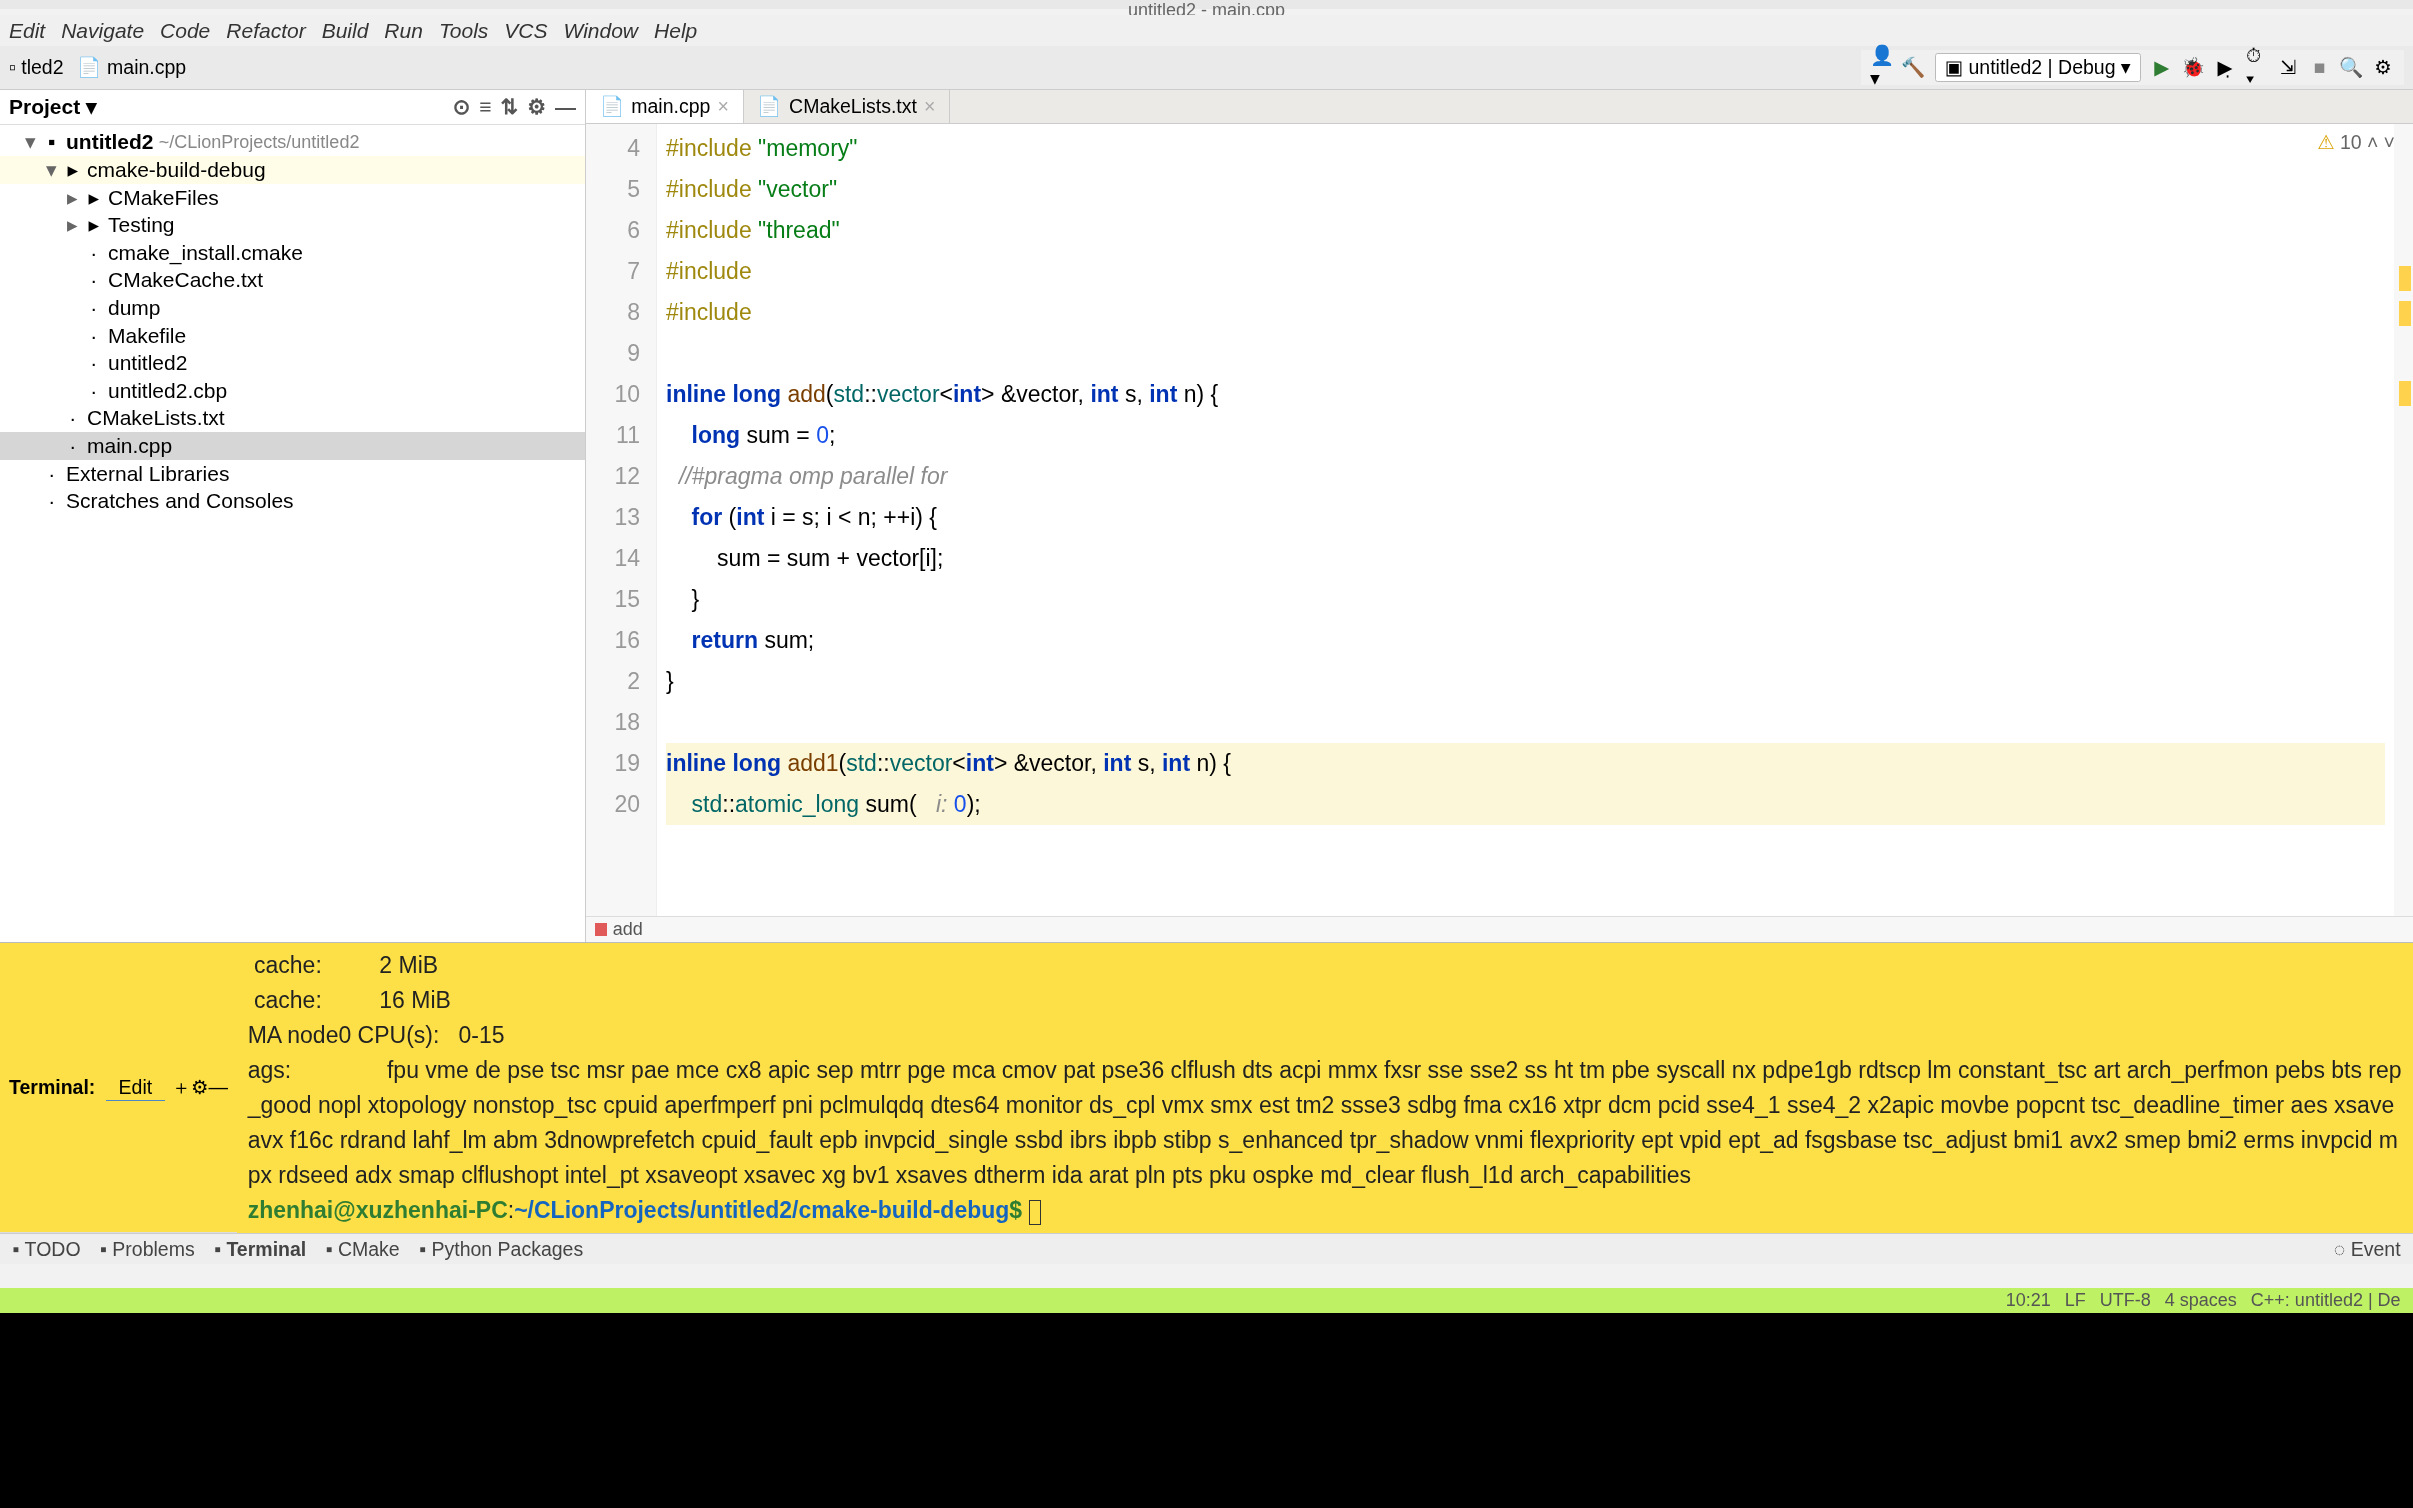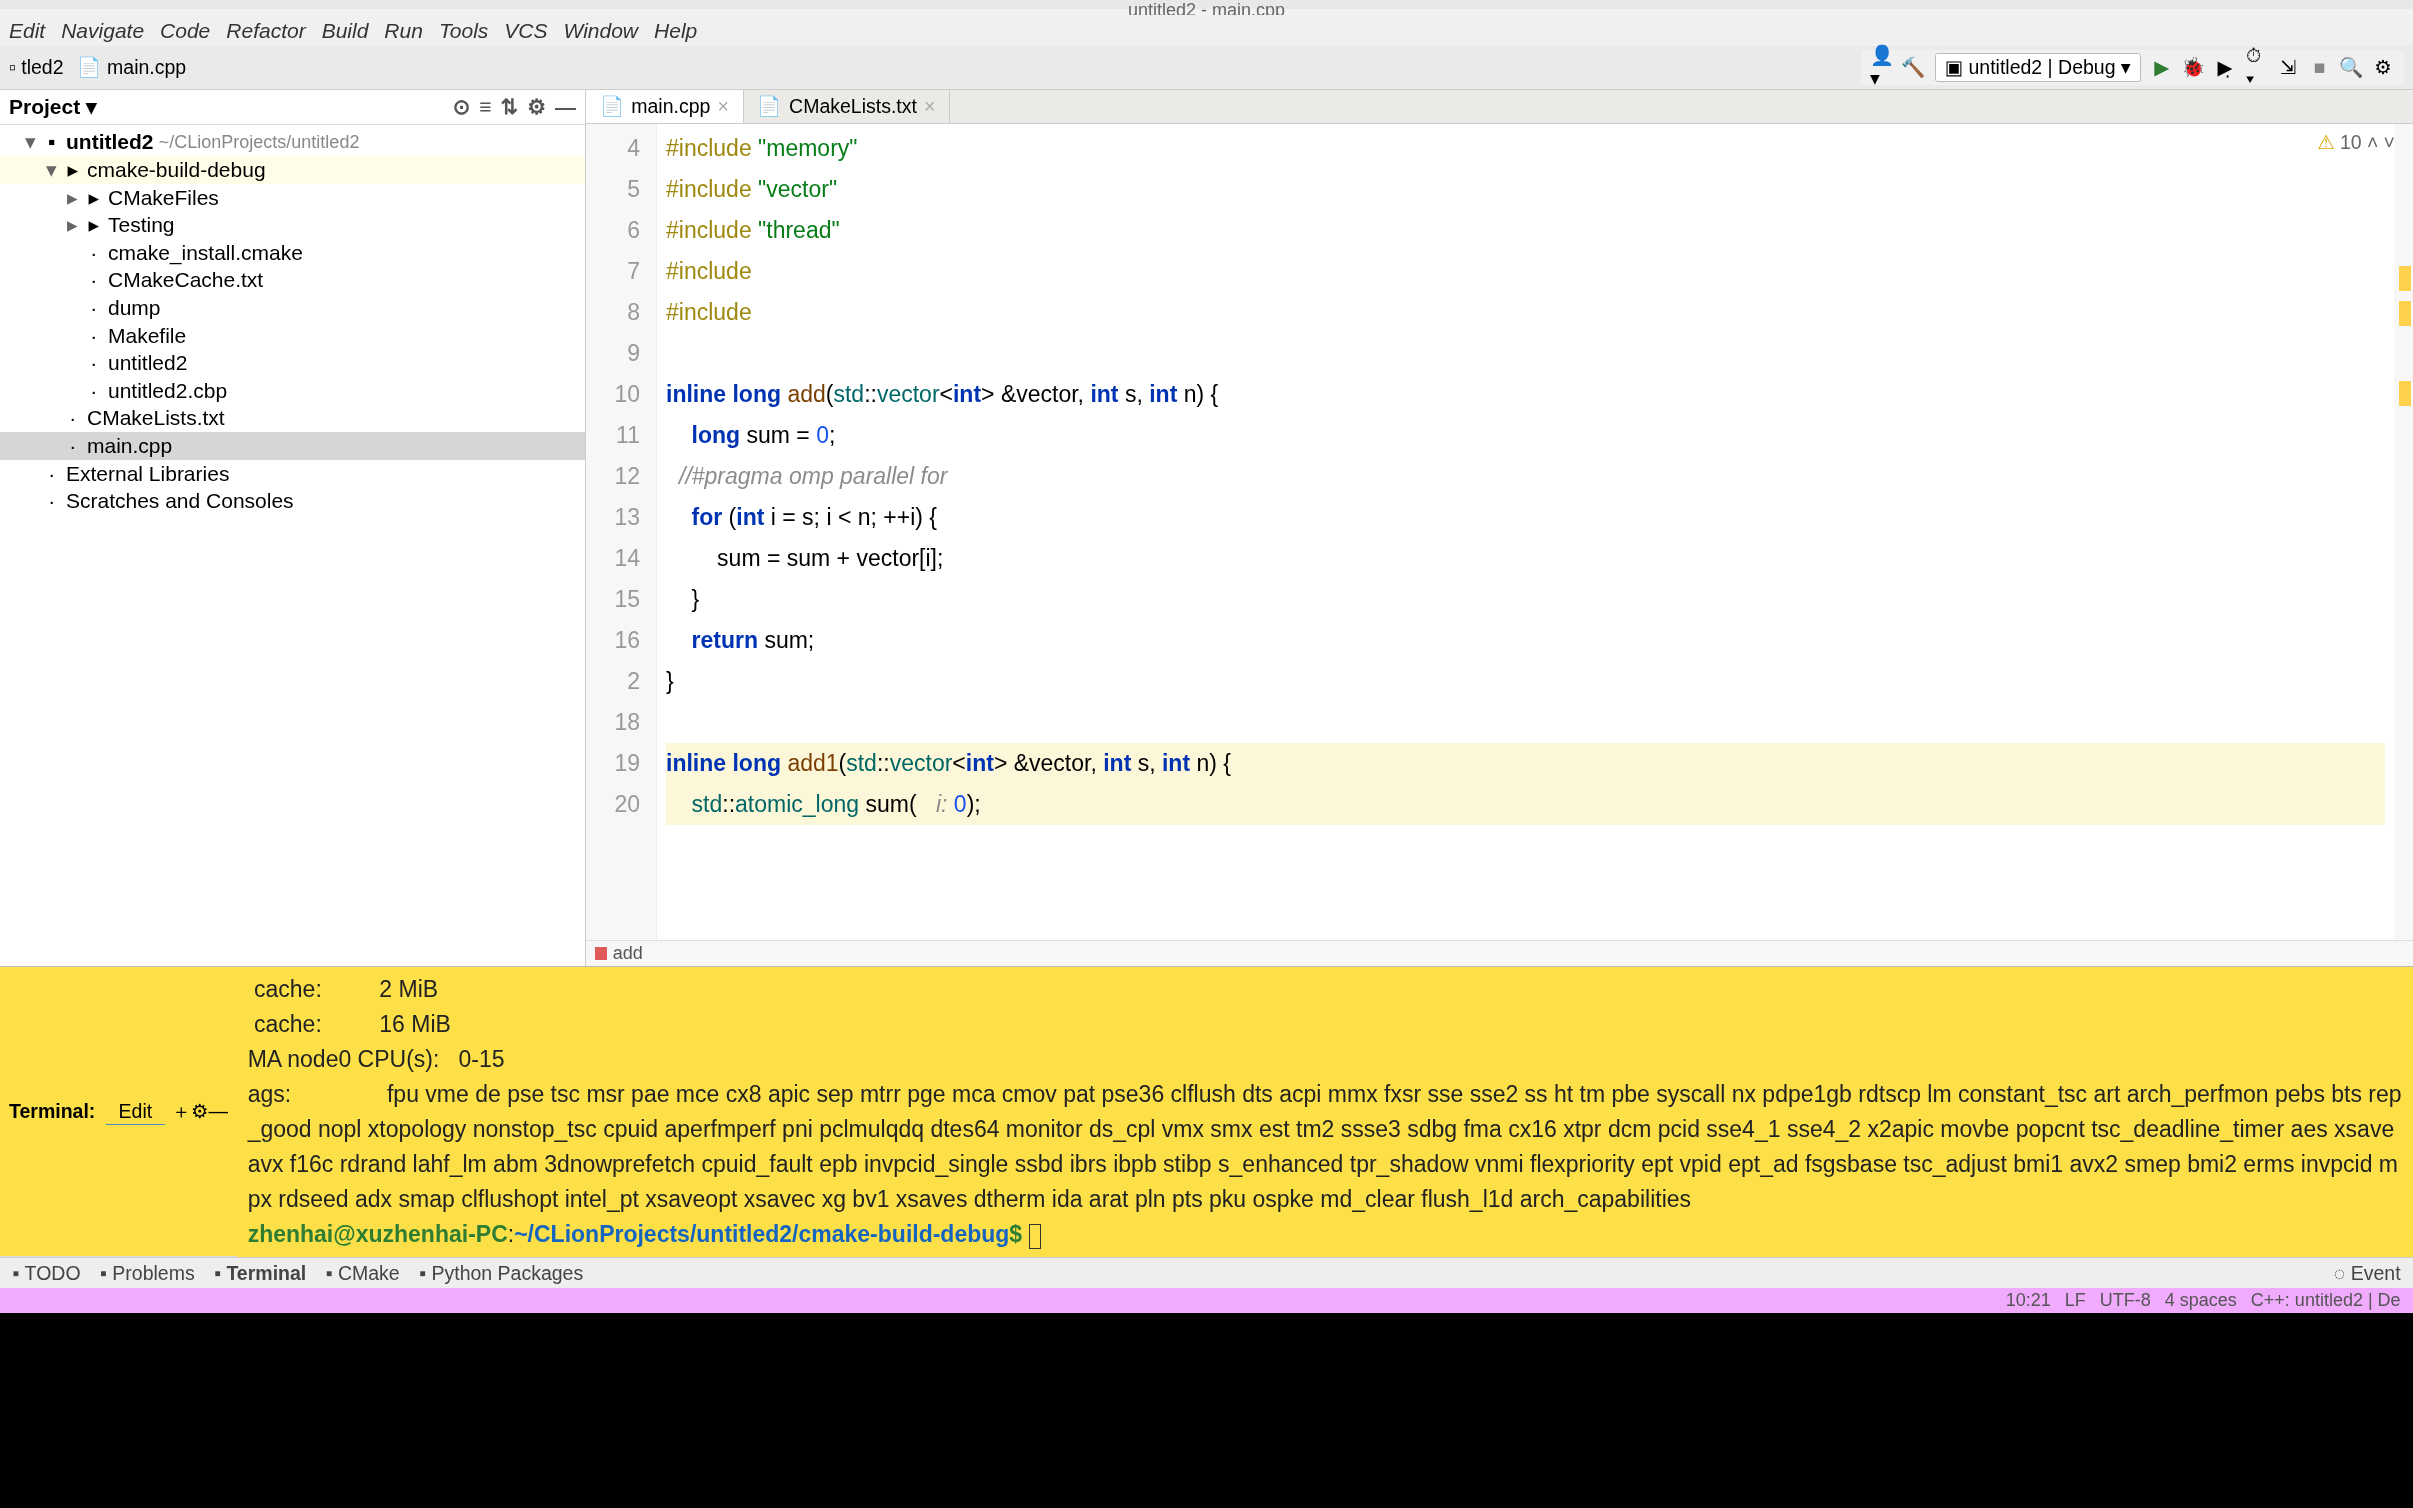--- a/index.html
+++ b/index.html
@@ -75,21 +75,21 @@
 .term-body .path { color: #1565c0; font-weight: bold; }
 .term-cursor { display: inline-block; width: 12.4px; height: 25px; border: 0.9px solid #333; vertical-align: middle; }
 
 
 .tool-tabs { display: flex; gap: 19.5px; padding: 3.5px 12.4px; border-top: 0.9px solid #ccc; background: #eee; font-size: 19.5px; color: #444; }
 .tool-tabs .tt { display: flex; align-items: center; gap: 5.3px; }
 .tool-tabs .tt.active { font-weight: bold; }
 .tool-tabs .spacer { flex: 1; }
 
 
-.statusbar { display: flex; gap: 14px; padding: 1.8px 12.4px; background: #f0abfc; font-size: 18px; color: #555; justify-content: flex-end; }
+.statusbar { display: flex; gap: 14px; padding: 1.8px 12.4px; background: #bef264; font-size: 18px; color: #555; justify-content: flex-end; margin-top: 24px; }
 
 
 .tri-green { color: #2e7d32; }
 .tri-bug { color: #2e7d32; }
 </style>
 </head>
 <body>
 
 <div class="ide">
 

